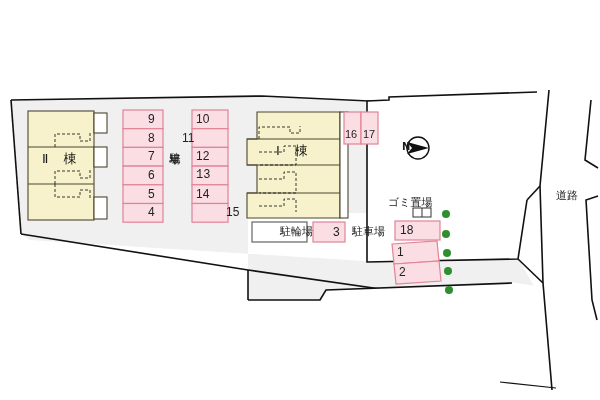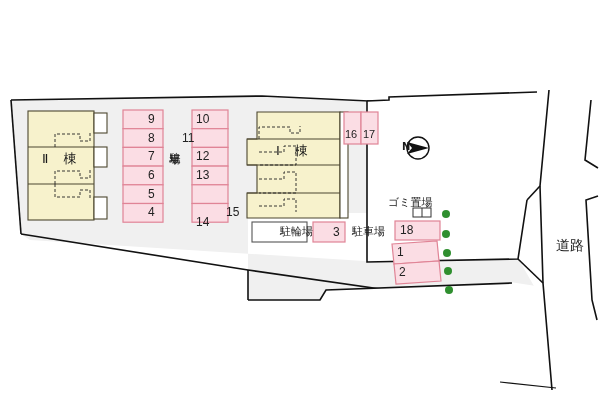--- a/index.html
+++ b/index.html
@@ -147,36 +147,36 @@
   <span class="lbl" style="left:276px;top:144px;font-size:13px;letter-spacing:1px;">Ⅰ　棟</span>
 
   <span class="lbl vert" style="left:169px;top:143px;font-size:11px;">駐車場</span>
 
   <span class="lbl" style="left:352px;top:226px;font-size:11px;">駐車場</span>
 
   <span class="lbl" style="left:256px;top:226px;font-size:11px;padding-left:24px;">駐輪場</span>
 
   <span class="lbl" style="left:388px;top:197px;font-size:11px;">ゴミ置場</span>
 
-  <span class="lbl" style="left:556px;top:190px;font-size:14px;margin-top:48px;">道路</span>
+  <span class="lbl" style="left:556px;top:190px;font-size:11px;">道路</span>
 
   <span class="lbl" style="left:402px;top:142px;font-size:10px;font-weight:bold;">N</span>
 
   <span class="stallnum" style="left:148px;top:113px;">9</span>
   <span class="stallnum" style="left:148px;top:132px;">8</span>
   <span class="stallnum" style="left:148px;top:150px;">7</span>
   <span class="stallnum" style="left:148px;top:169px;">6</span>
   <span class="stallnum" style="left:148px;top:188px;">5</span>
   <span class="stallnum" style="left:148px;top:206px;">4</span>
 
   <span class="stallnum" style="left:196px;top:113px;">10</span>
   <span class="stallnum" style="left:182px;top:132px;">11</span>
   <span class="stallnum" style="left:196px;top:150px;">12</span>
-  <span class="stallnum" style="left:196px;top:169px;">13</span>
-  <span class="stallnum" style="left:196px;top:188px;margin-top:28px;">14</span>
+  <span class="stallnum" style="left:196px;top:169px;font-family:Liberation Mono, monospace;">13</span>
+  <span class="stallnum" style="left:196px;top:188px;">14</span>
   <span class="stallnum" style="left:196px;top:206px;margin-left:30px;">15</span>
 
   <span class="stallnum" style="left:345px;top:129px;font-size:11px;">16</span>
   <span class="stallnum" style="left:363px;top:129px;font-size:11px;">17</span>
 
   <span class="stallnum" style="left:333px;top:226px;">3</span>
 
   <span class="stallnum" style="left:400px;top:224px;">18</span>
   <span class="stallnum" style="left:397px;top:246px;">1</span>
   <span class="stallnum" style="left:399px;top:266px;">2</span>

